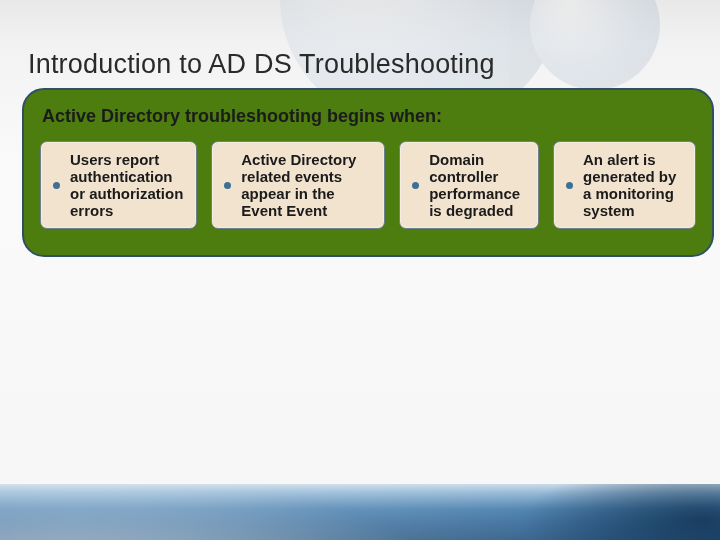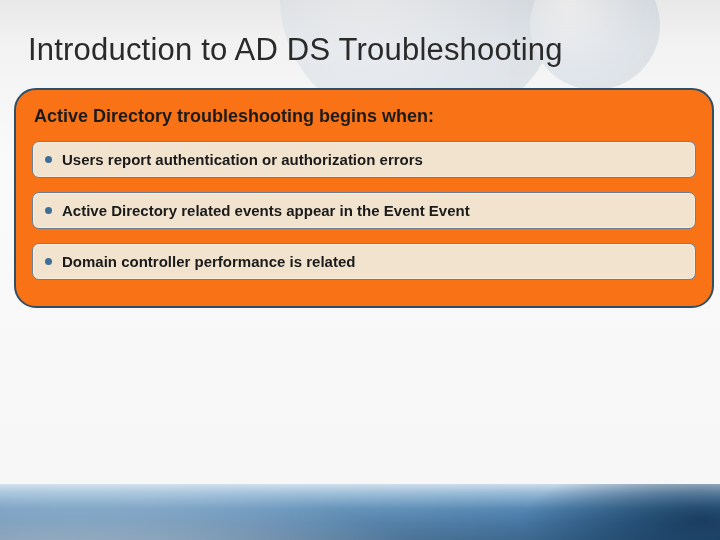--- a/index.html
+++ b/index.html
@@ -12,35 +12,35 @@
   .bg-blobs {
     position: absolute; inset: 0; z-index: 0; opacity: 0.10; pointer-events: none;
   }
   .bg-blobs::before, .bg-blobs::after {
     content: ""; position: absolute; border-radius: 50%;
     background: radial-gradient(circle at 30% 30%, #fff 0%, #3a6aa0 60%, #1a3a5a 100%);
   }
   .bg-blobs::before { width: 280px; height: 260px; top: -130px; right: 160px; }
   .bg-blobs::after  { width: 130px; height: 130px; top: -40px;  right: 60px; }
   .title {
-    position: absolute; top: 32px; left: 28px; z-index: 2;
-    font-size: 31px; color: #2a2a2a; letter-spacing: 0.2px;
+    position: absolute; top: 49px; left: 28px; z-index: 2;
+    font-size: 27px; color: #2a2a2a; letter-spacing: 0.2px;
   }
   .panel {
-    position: absolute; top: 88px; left: 14px; right: 6px;
+    position: absolute; top: 88px; left: 22px; right: 6px;
     border: 2px solid #2f4f67; border-radius: 22px;
-    background: #f97316;
+    background: #4d7c0f;
     padding: 14px 16px 26px 16px;
     z-index: 2;
   }
   .panel-heading {
     font-size: 18px; font-weight: bold; color: #1b1b1b;
     margin: 2px 2px 14px 2px;
   }
-  .items { display: flex; flex-direction: column; gap: 14px; justify-content: space-between; }
+  .items { display: flex; flex-direction: row; gap: 14px; justify-content: space-between; }
   .item {
     border: 1px solid #6b7f91;
     border-radius: 7px;
     background: #f2e3cf;
     padding: 9px 10px 9px 10px;
     display: flex; align-items: center; gap: 10px;
     box-shadow: inset 0 0 0 1px rgba(255,255,255,0.35);
   }
   .bullet {
     width: 7px; height: 7px; border-radius: 50%;
@@ -75,18 +75,22 @@
     <div class="item">
       <span class="bullet"></span>
       <span class="item-text">Users report authentication or authorization errors</span>
     </div>
     <div class="item">
       <span class="bullet"></span>
       <span class="item-text">Active Directory related events appear in the Event Event</span>
     </div>
     <div class="item">
       <span class="bullet"></span>
-      <span class="item-text">Domain controller performance is related</span>
+      <span class="item-text">Domain controller performance is degraded</span>
+    </div>
+    <div class="item">
+      <span class="bullet"></span>
+      <span class="item-text">An alert is generated by a monitoring system</span>
     </div>
   </div>
 </div>
 
 <div class="footer-band"></div>
 
 </body></html>

